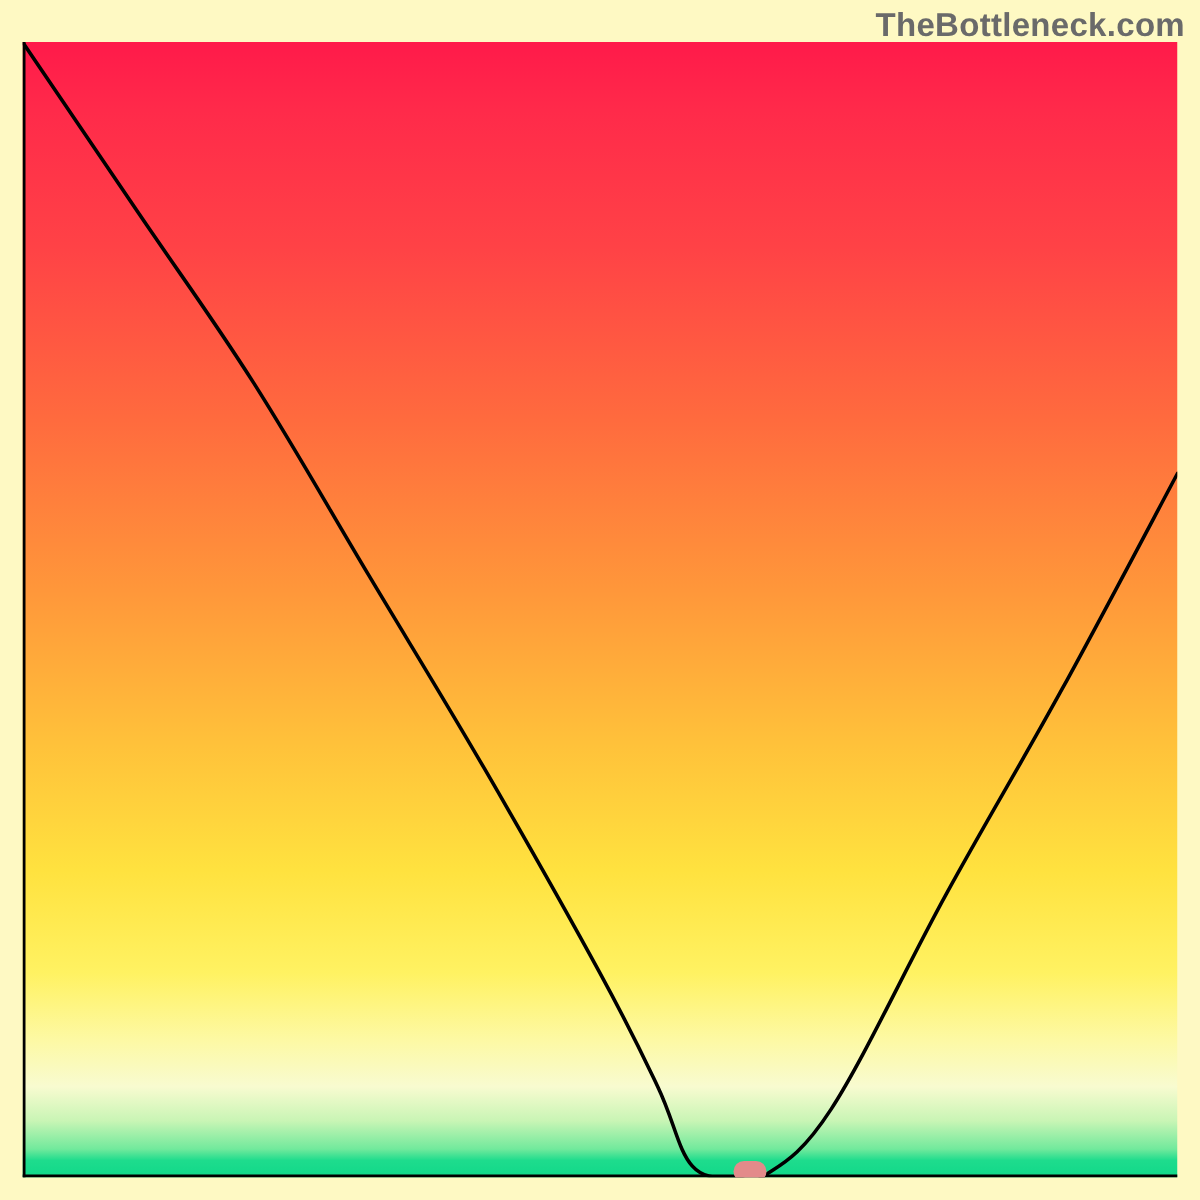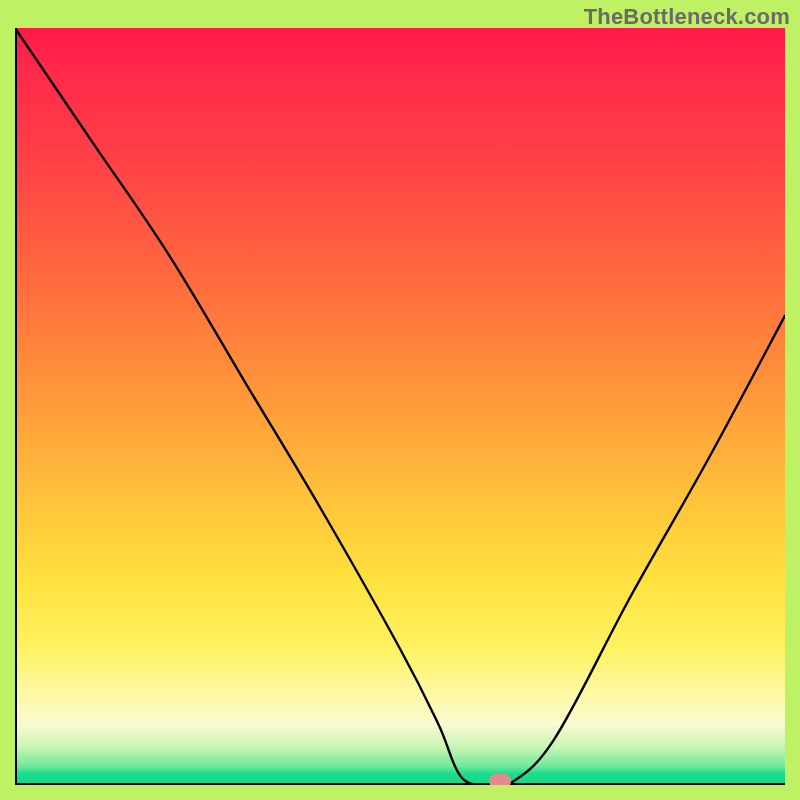--- a/index.html
+++ b/index.html
@@ -8,21 +8,21 @@
     width: 800px;
     height: 800px;
     background: #000;
     overflow: hidden;
     font-family: Arial, Helvetica, sans-serif;
   }
   .frame {
     position: relative;
     width: 800px;
     height: 800px;
-    background: #bef264;
+    background: #fef9c3;
   }
   .watermark {
     position: absolute;
     top: 4px;
     right: 10px;
     color: #6a6a6a;
     font-size: 22px;
     font-weight: 600;
     letter-spacing: 0.2px;
     z-index: 5;

